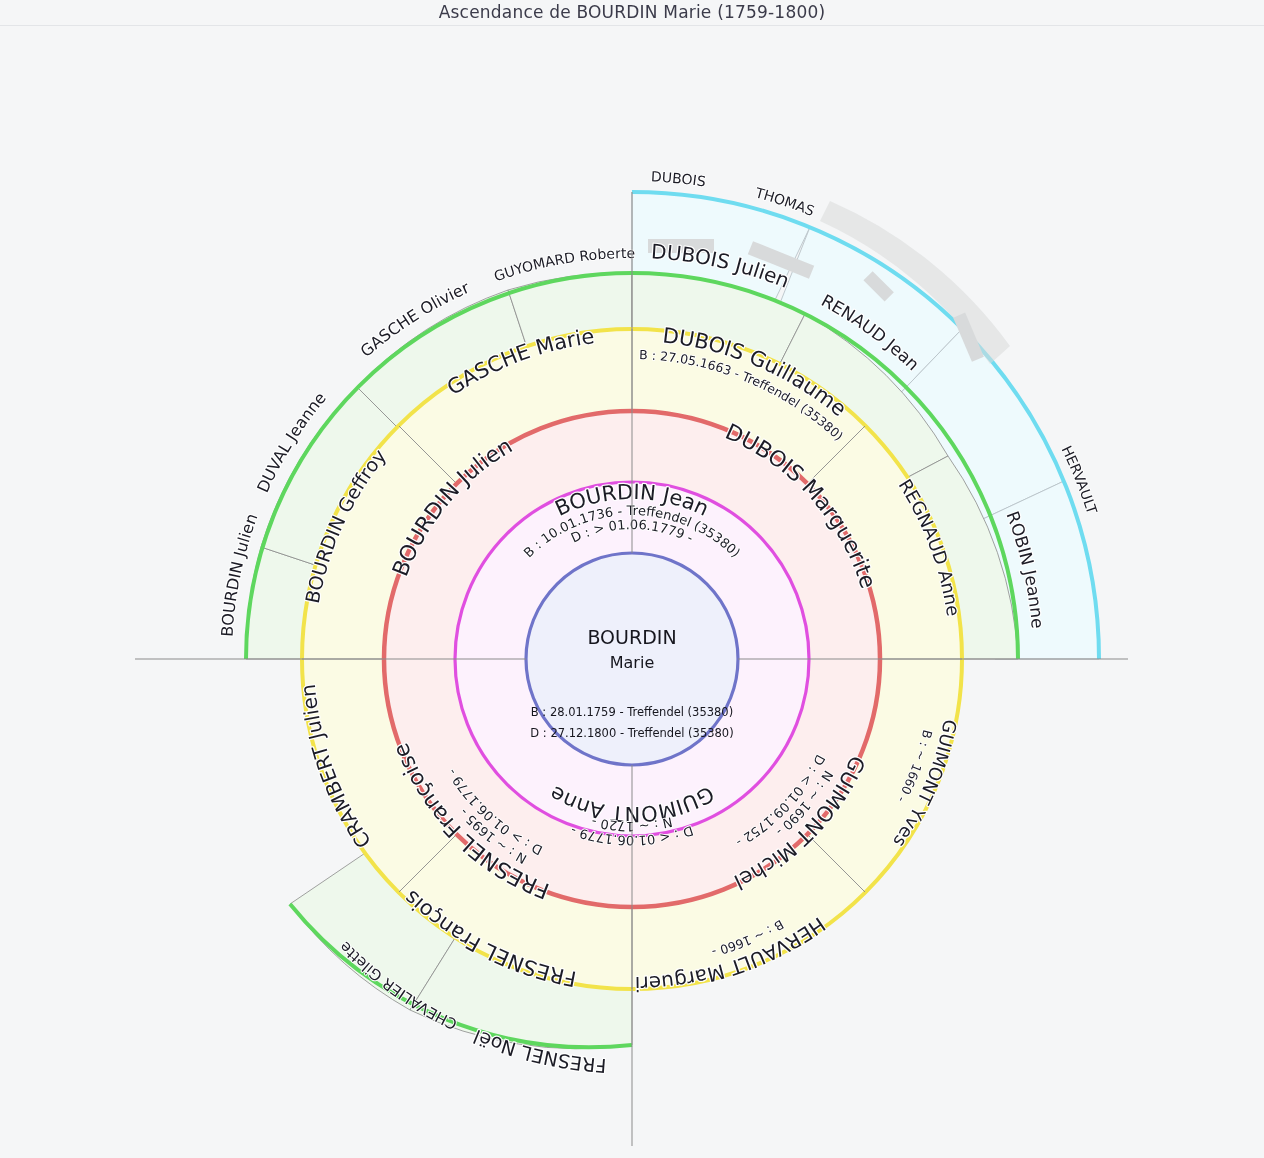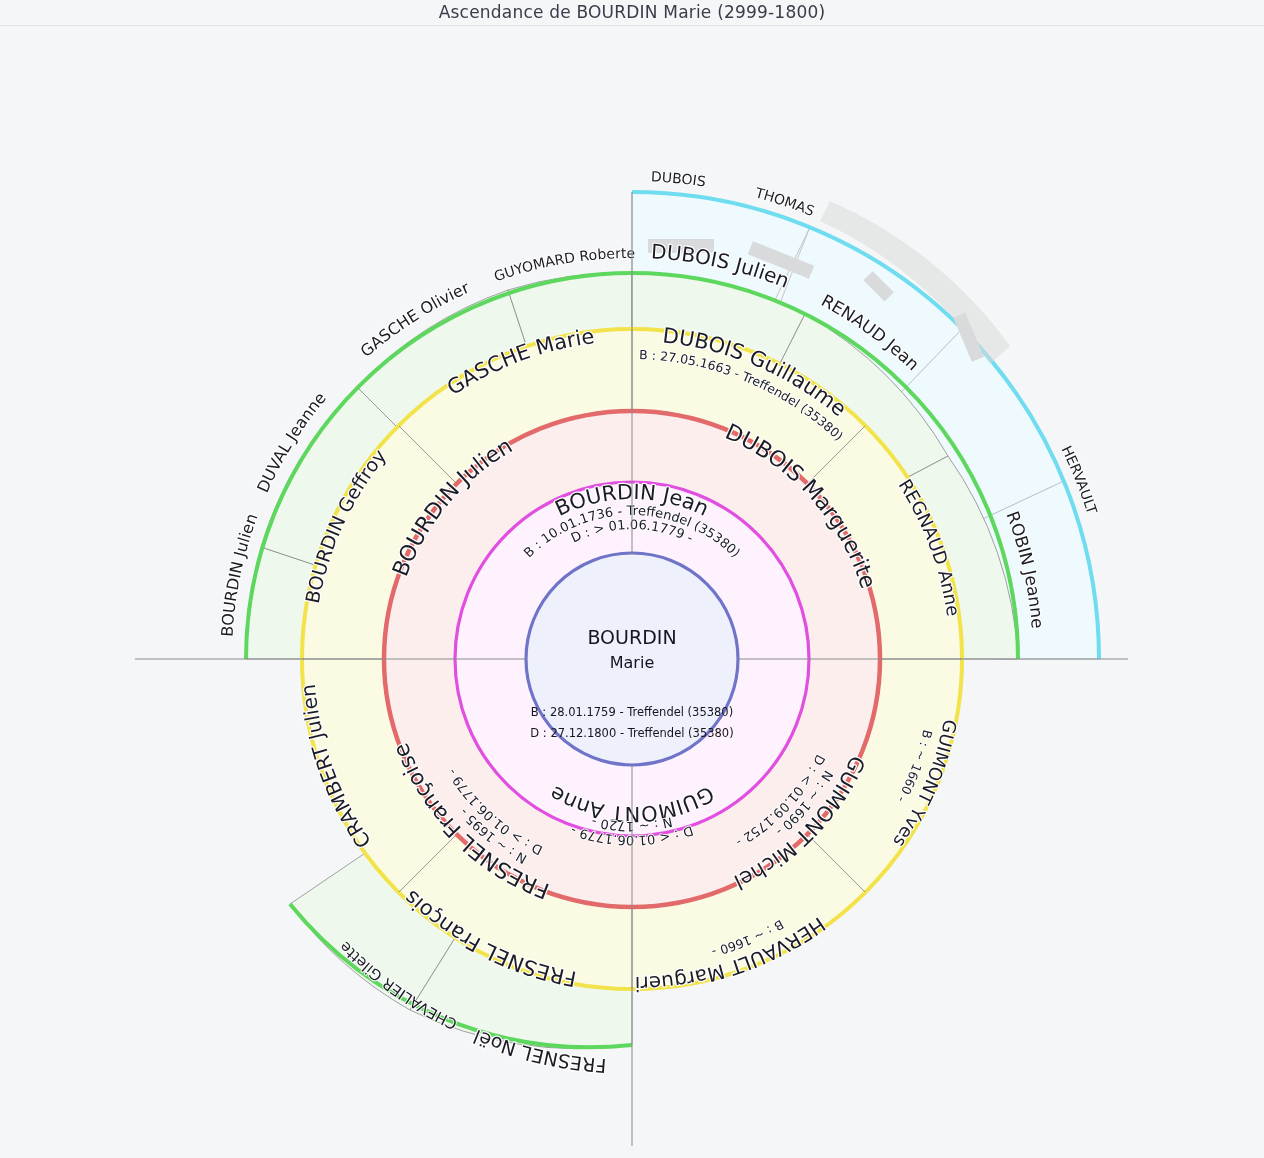--- a/index.html
+++ b/index.html
@@ -79,21 +79,21 @@
     stroke: none;
   }
   .redacted { fill: #d8dadb; }
 </style>
 </head>
 <body>
 
 <div id="page">
 
   <div id="title-bar">
-    <div id="chart-title">Ascendance de BOURDIN Marie (2999-1800)</div>
+    <div id="chart-title">Ascendance de BOURDIN Marie (1759-1800)</div>
   </div>
 
   <div id="fan-wrap">
     <svg width="1264" height="1132" viewBox="0 0 1264 1132">
       <defs>
 
         <path id="a-g2-top" d="M 472,633 A 160,160 0 0 1 792,633" fill="none"></path>
         <path id="a-g2-top-b" d="M 488,633 A 144,144 0 0 1 776,633" fill="none"></path>
         <path id="a-g2-top-c" d="M 502,633 A 130,130 0 0 1 762,633" fill="none"></path>
         <path id="a-g2-bot" d="M 780,633 A 148,148 0 0 1 484,633" fill="none"></path>

